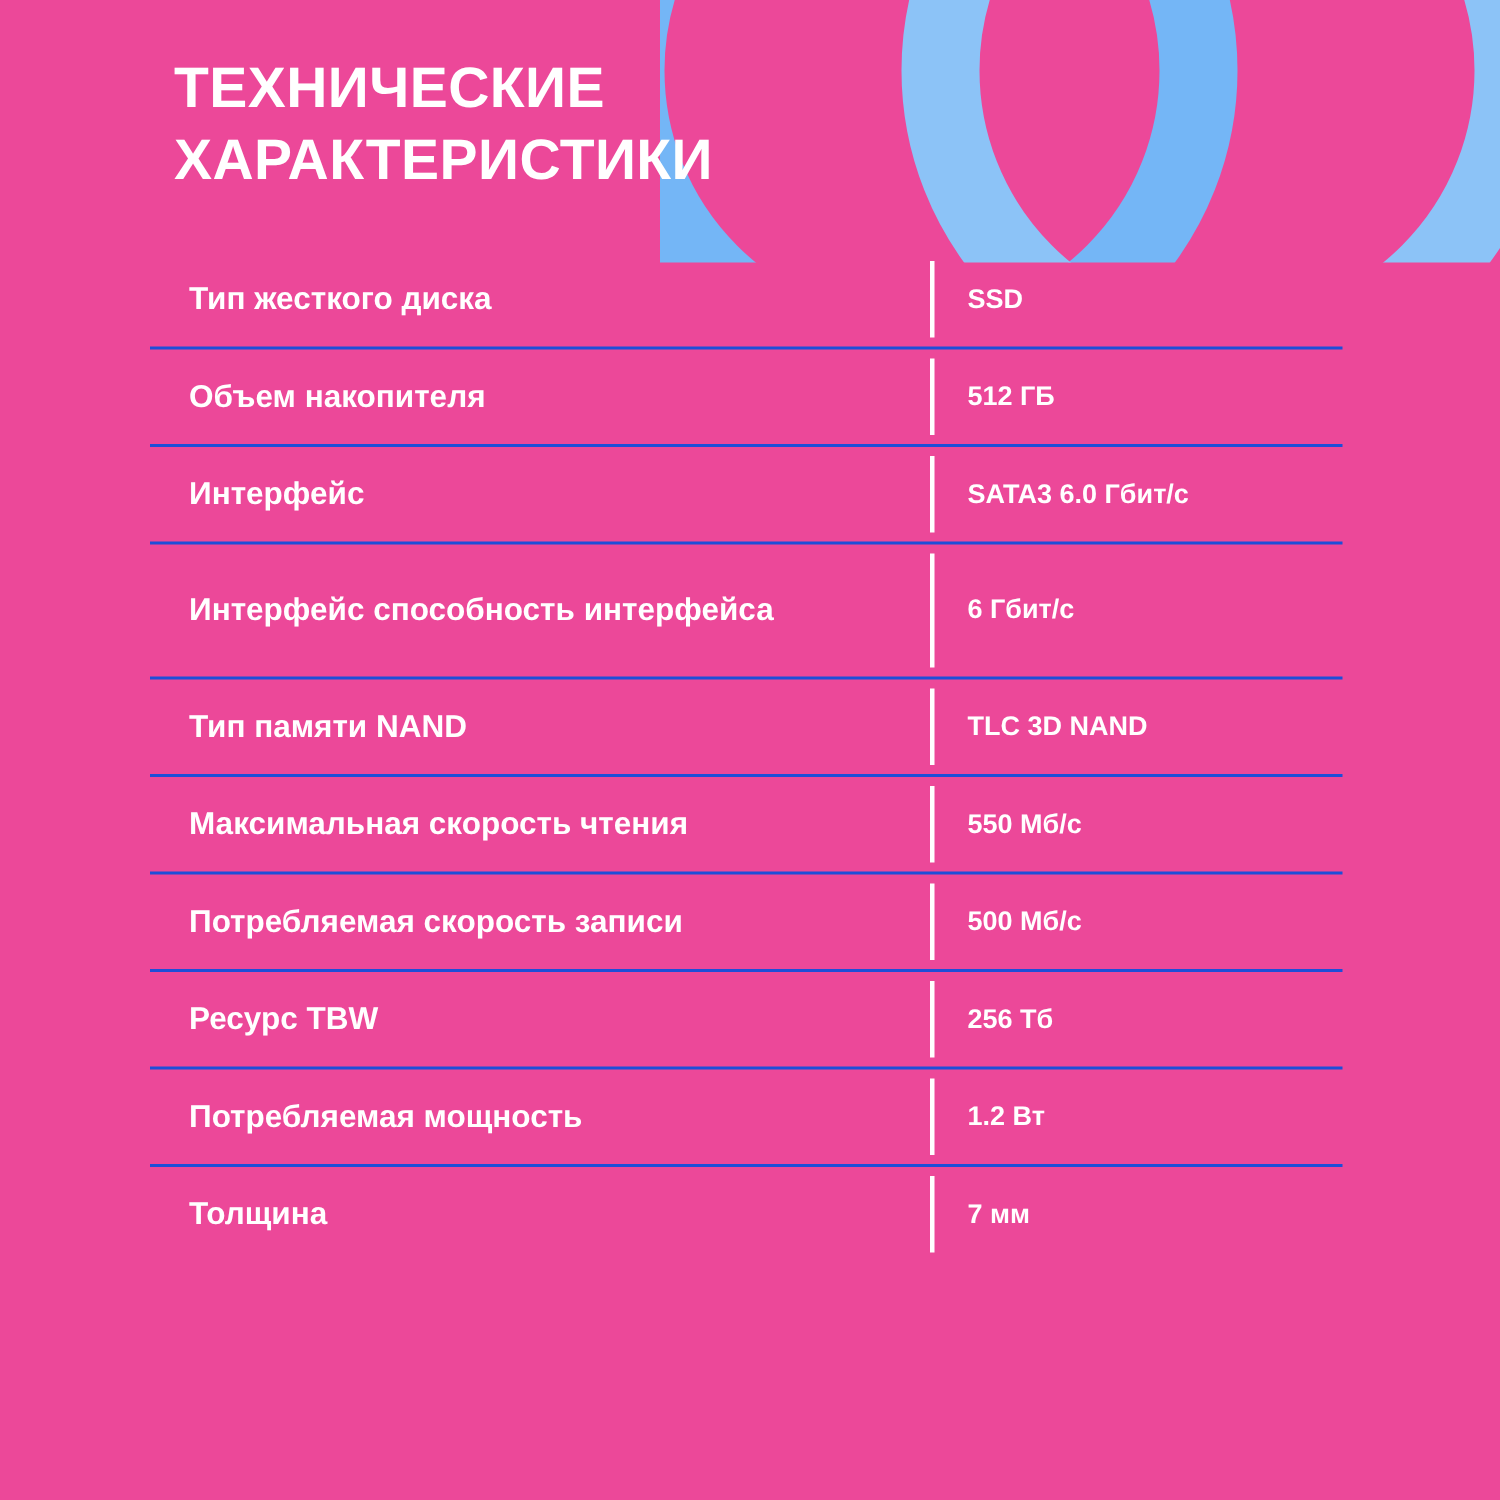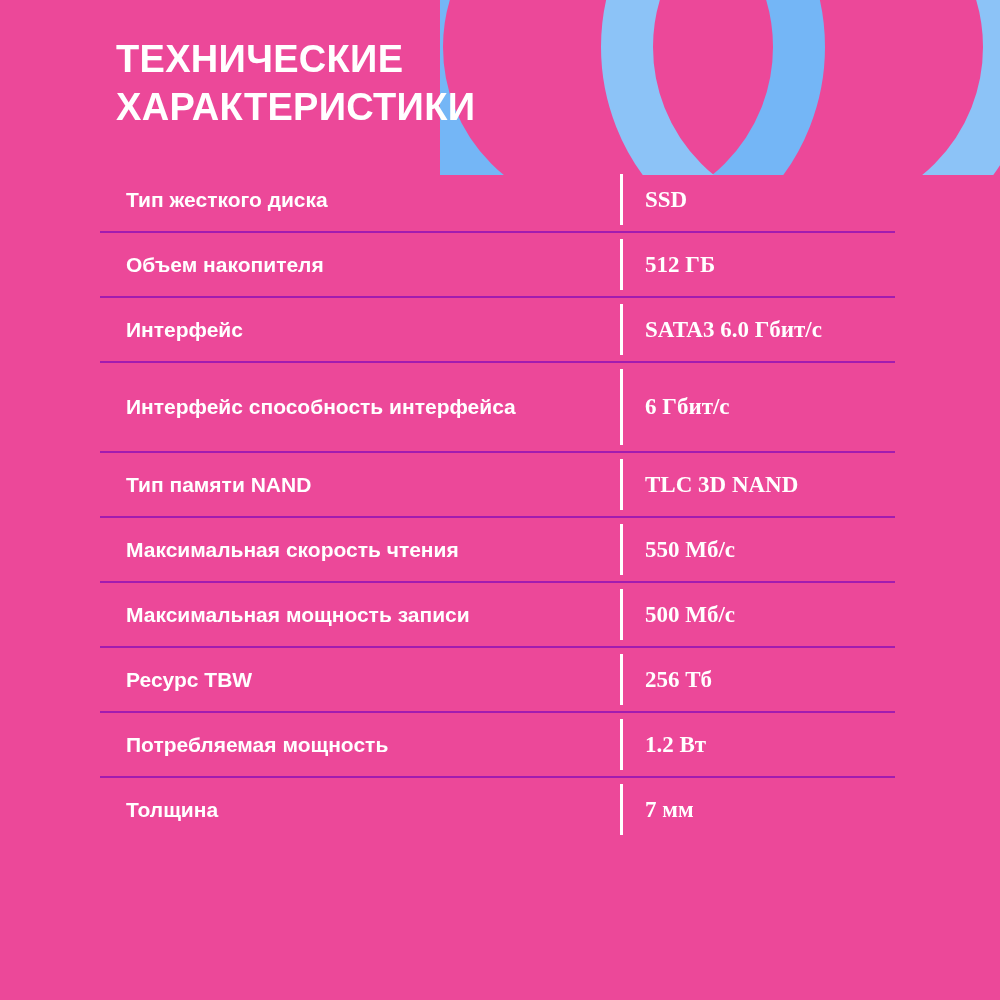--- a/index.html
+++ b/index.html
@@ -69,21 +69,21 @@
   .spec-table {
     position: absolute;
     top: 168px;
     left: 100px;
     width: 795px;
     z-index: 3;
   }
   .spec-row {
     display: flex;
     align-items: stretch;
-    border-bottom: 2px solid #a21caf;
+    border-bottom: 2px solid #1d4ed8;
     min-height: 63px;
   }
   .spec-row:last-child {
     border-bottom: none;
   }
   .spec-name {
     width: 520px;
     box-sizing: border-box;
     display: flex;
     align-items: center;
@@ -99,24 +99,23 @@
     margin: 6px 0;
     flex: none;
   }
   .spec-value {
     flex: 1;
     box-sizing: border-box;
     display: flex;
     align-items: center;
     padding: 10px 10px 10px 22px;
     color: #ffffff;
-    font-size: 23px;
+    font-size: 18px;
     font-weight: bold;
     line-height: 1.3;
-    font-family: Liberation Serif, serif;
   }
   .spec-row.tall {
     min-height: 88px;
   }
 </style>
 </head>
 <body>
 
 <div class="card">
 
@@ -160,21 +159,21 @@
       <div class="spec-value">TLC 3D NAND</div>
     </div>
 
     <div class="spec-row">
       <div class="spec-name">Максимальная скорость чтения</div>
       <div class="spec-sep"></div>
       <div class="spec-value">550 Мб/с</div>
     </div>
 
     <div class="spec-row">
-      <div class="spec-name">Максимальная мощность записи</div>
+      <div class="spec-name">Потребляемая скорость записи</div>
       <div class="spec-sep"></div>
       <div class="spec-value">500 Мб/с</div>
     </div>
 
     <div class="spec-row">
       <div class="spec-name">Ресурс TBW</div>
       <div class="spec-sep"></div>
       <div class="spec-value">256 Тб</div>
     </div>
 

